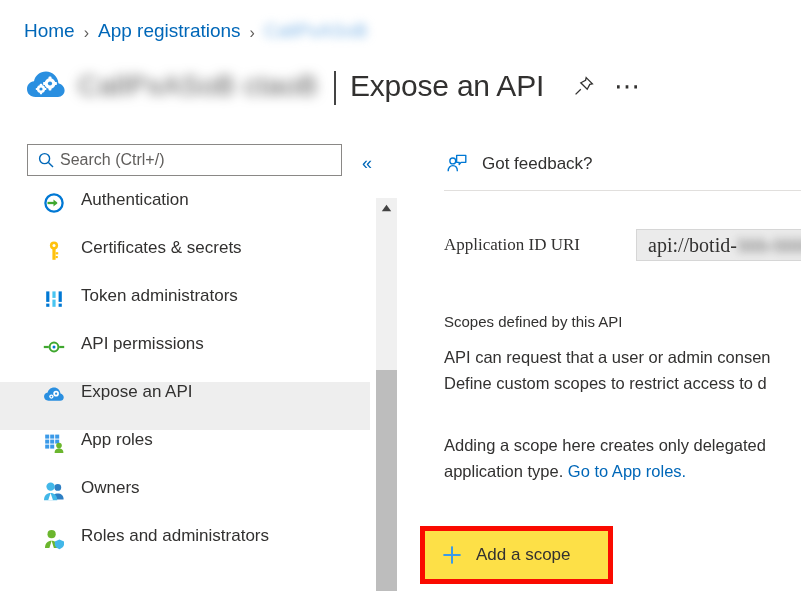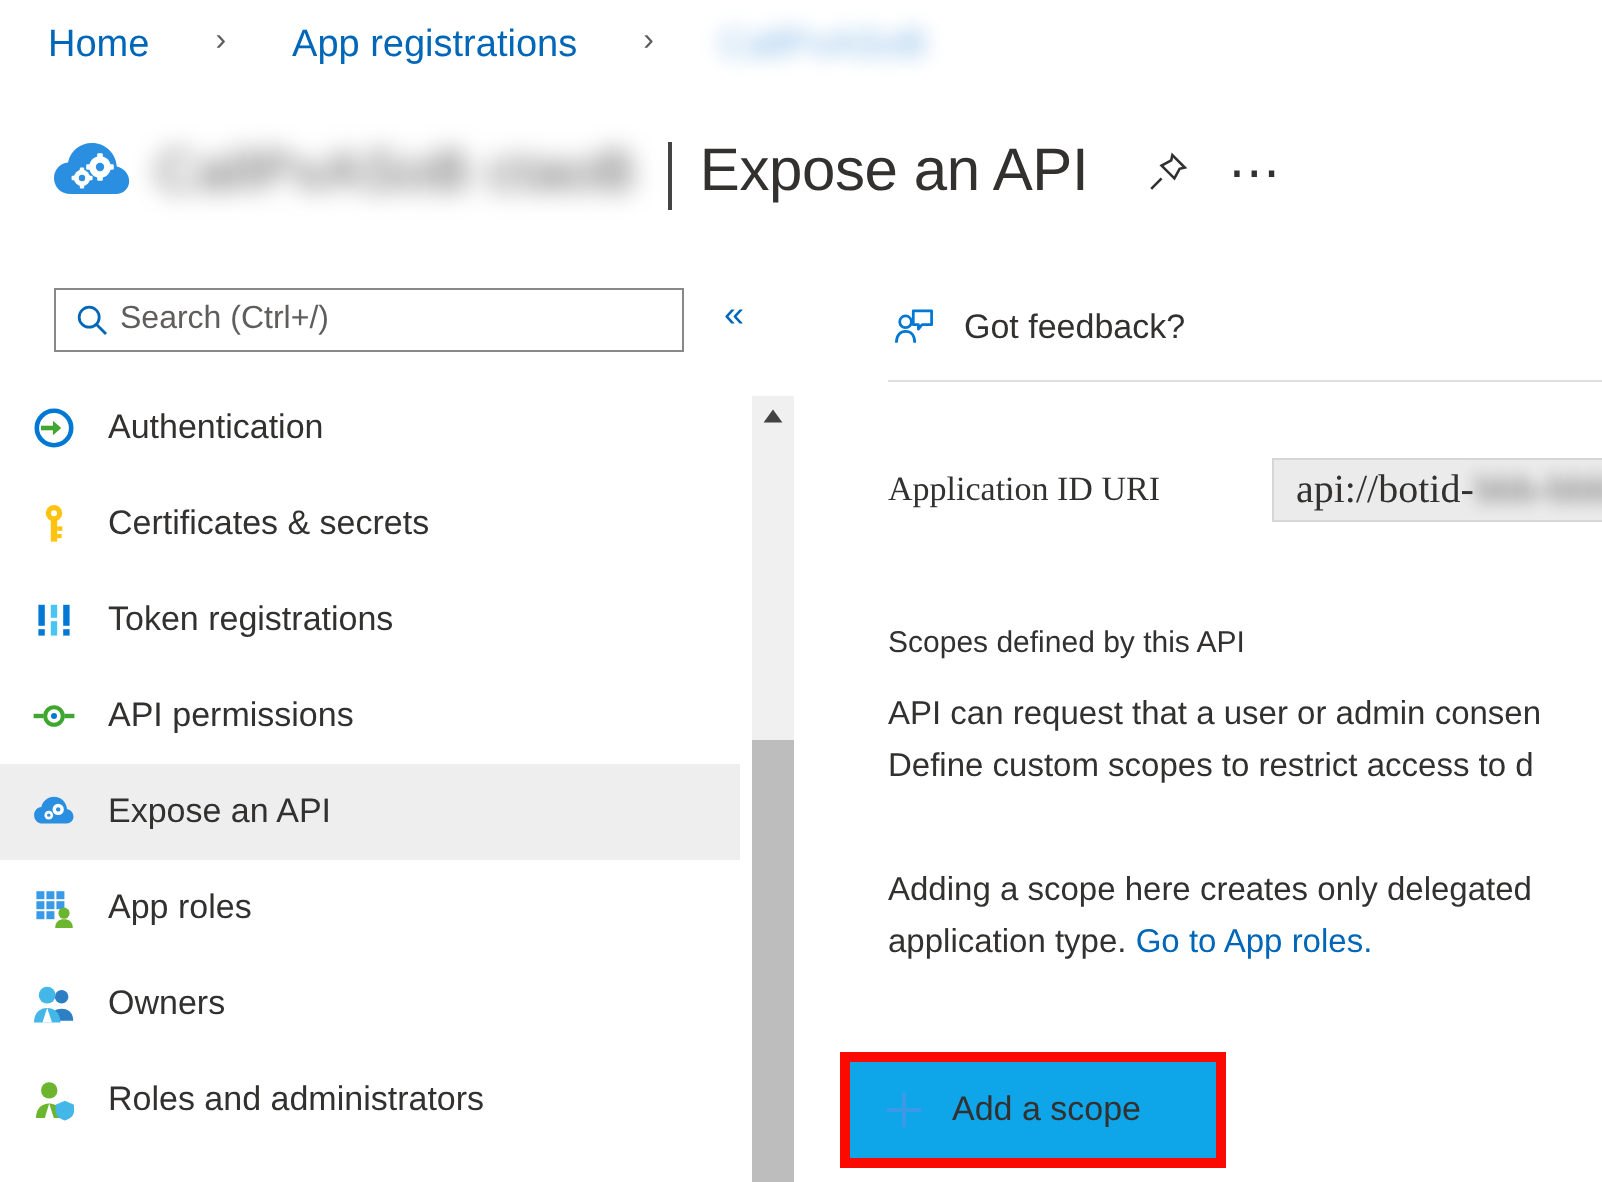--- a/index.html
+++ b/index.html
@@ -18,24 +18,23 @@
     overflow: hidden;
     background: #ffffff;
   }
 
   
   .breadcrumb {
     position: absolute;
     left: 24px; top: 12px;
     height: 30px;
     display: flex;
-    align-items: flex-start;
+    align-items: flex-end;
     font-size: 19px;
     white-space: nowrap;
-    gap: 24px;
   }
   .crumb-link {
     color: #0067b8;
     cursor: pointer;
   }
   .crumb-sep {
     color: #605e5c;
     margin: 0 9px;
     font-size: 16px;
   }
@@ -105,21 +104,21 @@
   
   .leftnav {
     position: absolute;
     left: 0; top: 130px;
     width: 397px;
     height: 461px;
     background: #ffffff;
   }
   .search-row {
     display: flex;
-    align-items: flex-start;
+    align-items: flex-end;
     padding: 14px 0 0 27px;
   }
   .search-box {
     position: relative;
     width: 315px;
     height: 32px;
     border: 1px solid #8a8886;
     background: #ffffff;
     display: flex;
     align-items: center;
@@ -154,23 +153,23 @@
     font-size: 18px;
     cursor: pointer;
   }
 
   .navlist {
     margin-top: 14px;
     width: 370px;
   }
   .navitem {
     display: flex;
-    align-items: center;
+    align-items: flex-start;
     height: 48px;
-    padding-left: 14px;
+    padding-left: 41px;
     cursor: pointer;
     font-size: 17px;
     color: #323130;
   }
   .navitem.selected { background: #eeeeee; }
   .navitem .ico {
     width: 26px; height: 26px;
     flex: 0 0 26px;
     margin-right: 14px;
     display: flex;
@@ -298,21 +297,21 @@
     height: 58px;
     border: 5px solid #fa0a00;
     background: #ffffff;
   }
   .add-scope-btn {
     width: 100%;
     height: 100%;
     display: flex;
     align-items: center;
     padding-left: 16px;
-    background: #0ea5e9;
+    background: #fde047;
     border: none;
     cursor: pointer;
     font-family: "Liberation Sans", sans-serif;
   }
   .plus-icon {
     width: 22px; height: 22px;
     flex: 0 0 22px;
     margin-right: 13px;
     display: flex;
     align-items: center;
@@ -417,21 +416,21 @@
         <span class="ico">
           <svg width="22" height="22" viewBox="0 0 22 22">
             <rect x="3.2" y="3.4" width="3.2" height="10.5" fill="#0078d4"></rect>
             <rect x="3.2" y="15.6" width="3.2" height="3.2" fill="#0078d4"></rect>
             <rect x="9.4" y="3.4" width="3.2" height="6.5" fill="#49c5f1"></rect>
             <rect x="9.4" y="11.6" width="3.2" height="7.2" fill="#49c5f1"></rect>
             <rect x="15.6" y="3.4" width="3.2" height="10.5" fill="#0078d4"></rect>
             <rect x="15.6" y="15.6" width="3.2" height="3.2" fill="#0078d4"></rect>
           </svg>
         </span>
-        <span>Token registrations</span>
+        <span>Token administrators</span>
       </div>
 
       <div class="navitem">
         <span class="ico">
           <svg width="22" height="22" viewBox="0 0 22 22">
             <circle cx="11" cy="11" r="4.4" fill="none" stroke="#3fa72f" stroke-width="2"></circle>
             <circle cx="11" cy="11" r="1.5" fill="#0078d4"></circle>
             <rect x="0.8" y="9.9" width="5" height="2.2" fill="#3fa72f"></rect>
             <rect x="16.2" y="9.9" width="5" height="2.2" fill="#3fa72f"></rect>
           </svg>

